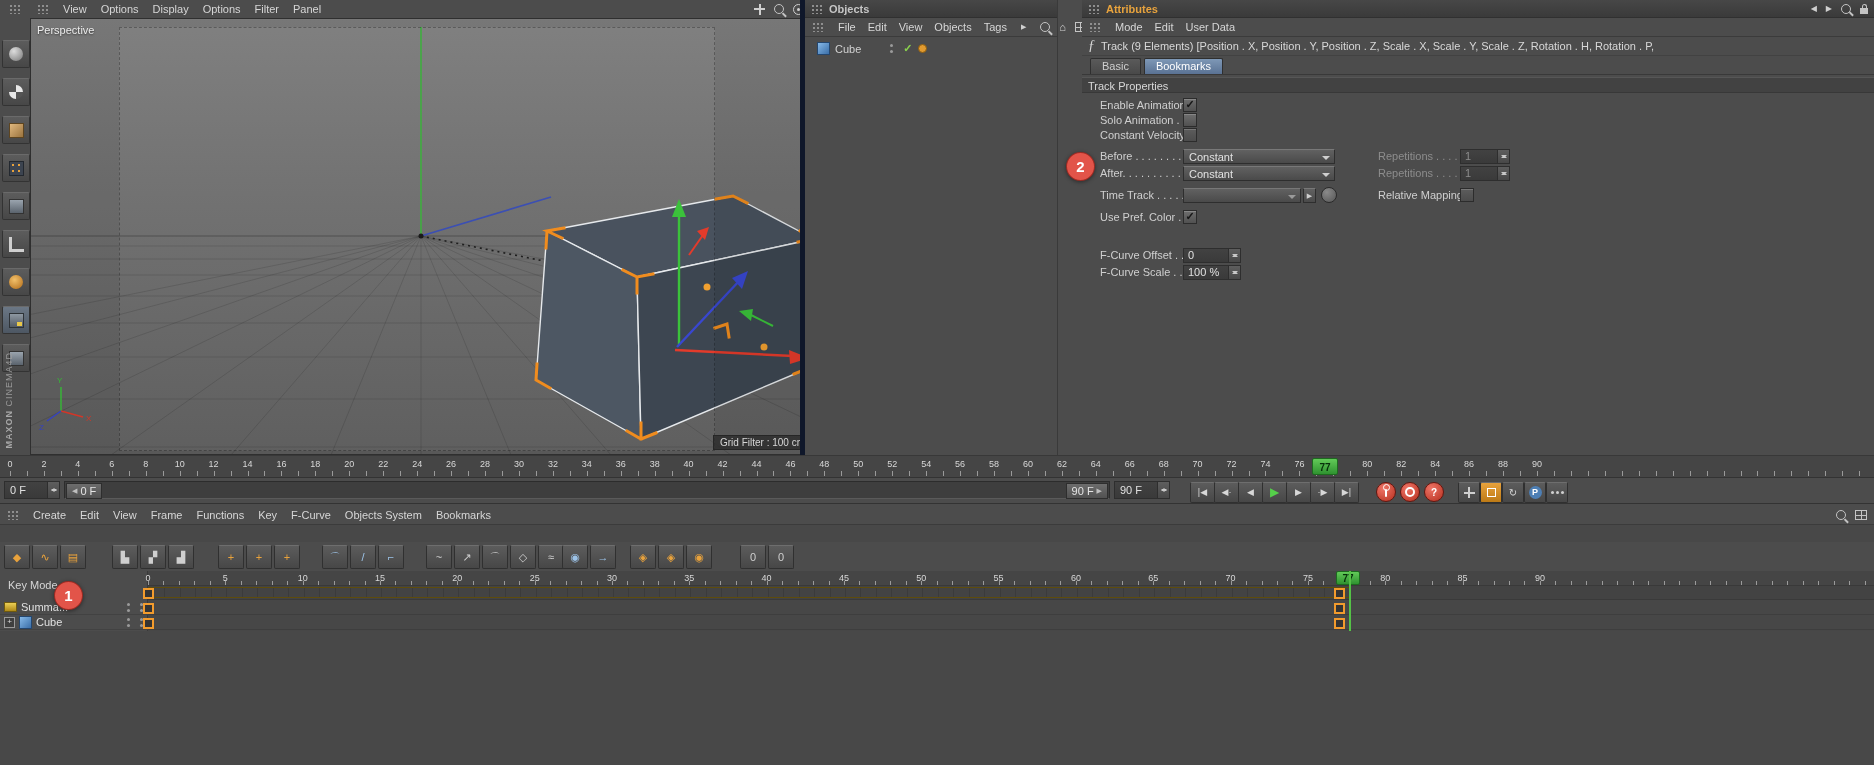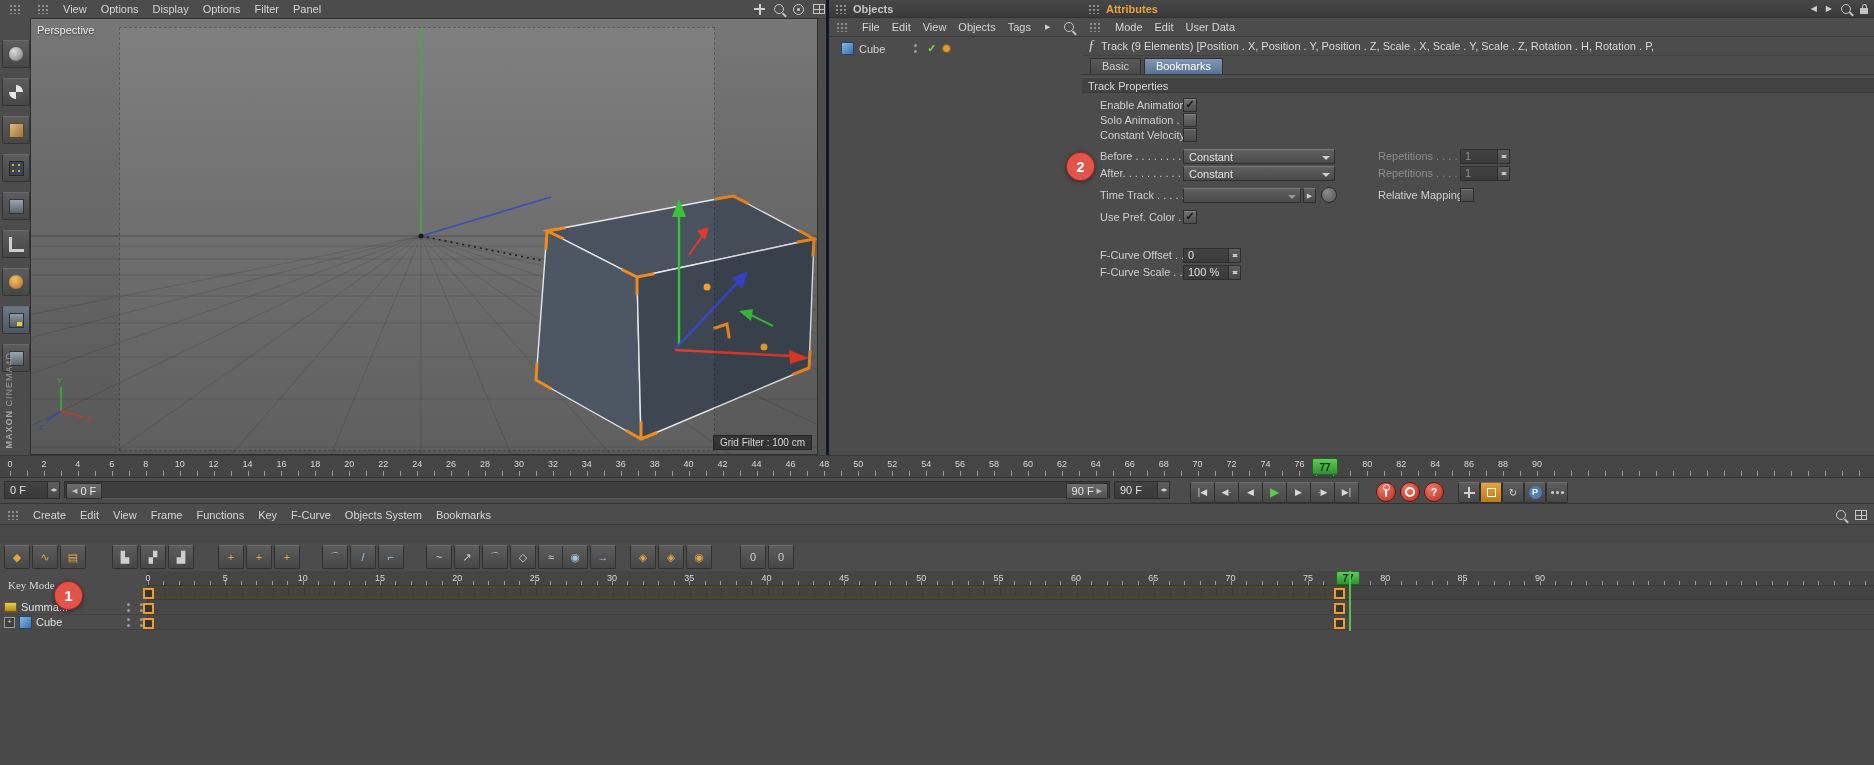--- a/index.html
+++ b/index.html
@@ -59,22 +59,22 @@
   #vpmenu{left:30px;top:0;width:788px;height:18px;}
   #viewport{left:30px;top:18px;width:788px;height:437px;
             background:linear-gradient(#808080 0%,#727272 40%,#5f5f5f 100%);
             border:1px solid #2f2f2f;box-sizing:border-box;overflow:hidden;}
   .vplabel{position:absolute;left:6px;top:5px;color:#ececec;text-shadow:0 1px 2px rgba(0,0,0,.5);}
   .gridlabel{position:absolute;right:5px;bottom:4px;background:rgba(42,42,42,.78);
              border:1px solid #262626;color:#d6d6d6;font-size:10px;padding:1px 6px;}
   .renderarea{position:absolute;left:88px;top:8px;width:594px;height:422px;
               border:1px dashed rgba(0,0,0,.28);box-shadow:0 0 0 2000px rgba(0,0,0,.07);}
   
-  #objects{left:826px;top:0;width:258px;height:455px;background:#4c4c4c;
-           border-left:3px solid #0f172a;border-right:1px solid #3a3a3a;box-sizing:border-box;}
+  #objects{left:800px;top:0;width:258px;height:455px;background:#4c4c4c;
+           border-left:5px solid #0f172a;border-right:1px solid #3a3a3a;box-sizing:border-box;}
   .objrow{position:absolute;left:0;top:40px;width:100%;height:17px;display:flex;align-items:center;
           gap:5px;padding-left:12px;box-sizing:border-box;}
   .cubeicon{width:11px;height:11px;background:linear-gradient(135deg,#86b9e8,#3a6ea8);border:1px solid #24466e;}
   .sumicon{width:11px;height:8px;background:linear-gradient(#eccf55,#b08a18);border:1px solid #6f5a10;}
   .dotpair{width:3px;height:3px;border-radius:50%;background:#9a9a9a;box-shadow:0 6px 0 #9a9a9a;margin:0 5px 6px 5px;}
   .greencheck{color:#8ad14d;font-weight:bold;}
   .odot{width:7px;height:7px;border-radius:50%;background:#e09a30;border:1px solid #8a5c10;}
   
   #attrs{left:1082px;top:0;width:792px;height:455px;background:#4c4c4c;box-sizing:border-box;}
   #attrs .phdr .ttl{color:#e8a33d;}
@@ -180,21 +180,21 @@
   .barrow{position:absolute;left:0;top:15px;width:100%;height:14px;background:#434343;border-bottom:1px solid #3a3a3a;box-sizing:border-box;}
   .sumbar{position:absolute;left:0;top:1px;height:11px;width:1202px;
           background:linear-gradient(#c29a23,#8d6d10);border:1px solid #5e4c0c;box-sizing:border-box;
           background-image:repeating-linear-gradient(90deg,rgba(0,0,0,.12) 0 1px,transparent 1px 15.466px);}
   .krow{position:absolute;left:0;width:100%;height:15px;border-bottom:1px solid #3e3e3e;box-sizing:border-box;}
   .kf{position:absolute;width:7px;height:7px;background:#343434;border:2px solid #f29b2d;
       left:calc(var(--f)*15.466px - 5px);}
   .playline{position:absolute;left:1201px;top:0;width:2px;height:60px;background:#54c246;}
   #tllist{position:absolute;left:0;top:65px;width:148px;height:60px;background:#4c4c4c;
           border-right:1px solid #393939;box-sizing:border-box;}
-  .modecell{position:absolute;left:8px;top:8px;color:#d6d6d6;font-family:Liberation Serif, serif;}
+  .modecell{position:absolute;left:8px;top:8px;color:#d6d6d6;}
   .tlrow{position:absolute;left:0;width:148px;height:15px;display:flex;align-items:center;gap:4px;
          padding-left:4px;box-sizing:border-box;border-bottom:1px solid #424242;}
   .tname{white-space:nowrap;overflow:hidden;max-width:58px;color:#e0e0e0;}
   .expander{width:9px;height:9px;border:1px solid #9a9a9a;background:#3f3f3f;color:#ddd;font-size:8px;
             line-height:7px;text-align:center;flex:none;}
   .dcol{margin-left:auto;display:flex;}
   
   .badge{position:absolute;width:27px;height:27px;border-radius:50%;background:#e25449;
          border:1px solid rgba(130,25,20,.7);color:#fff;font-weight:bold;font-size:15px;line-height:27px;
          text-align:center;box-shadow:0 1px 4px rgba(0,0,0,.45);z-index:60;}

